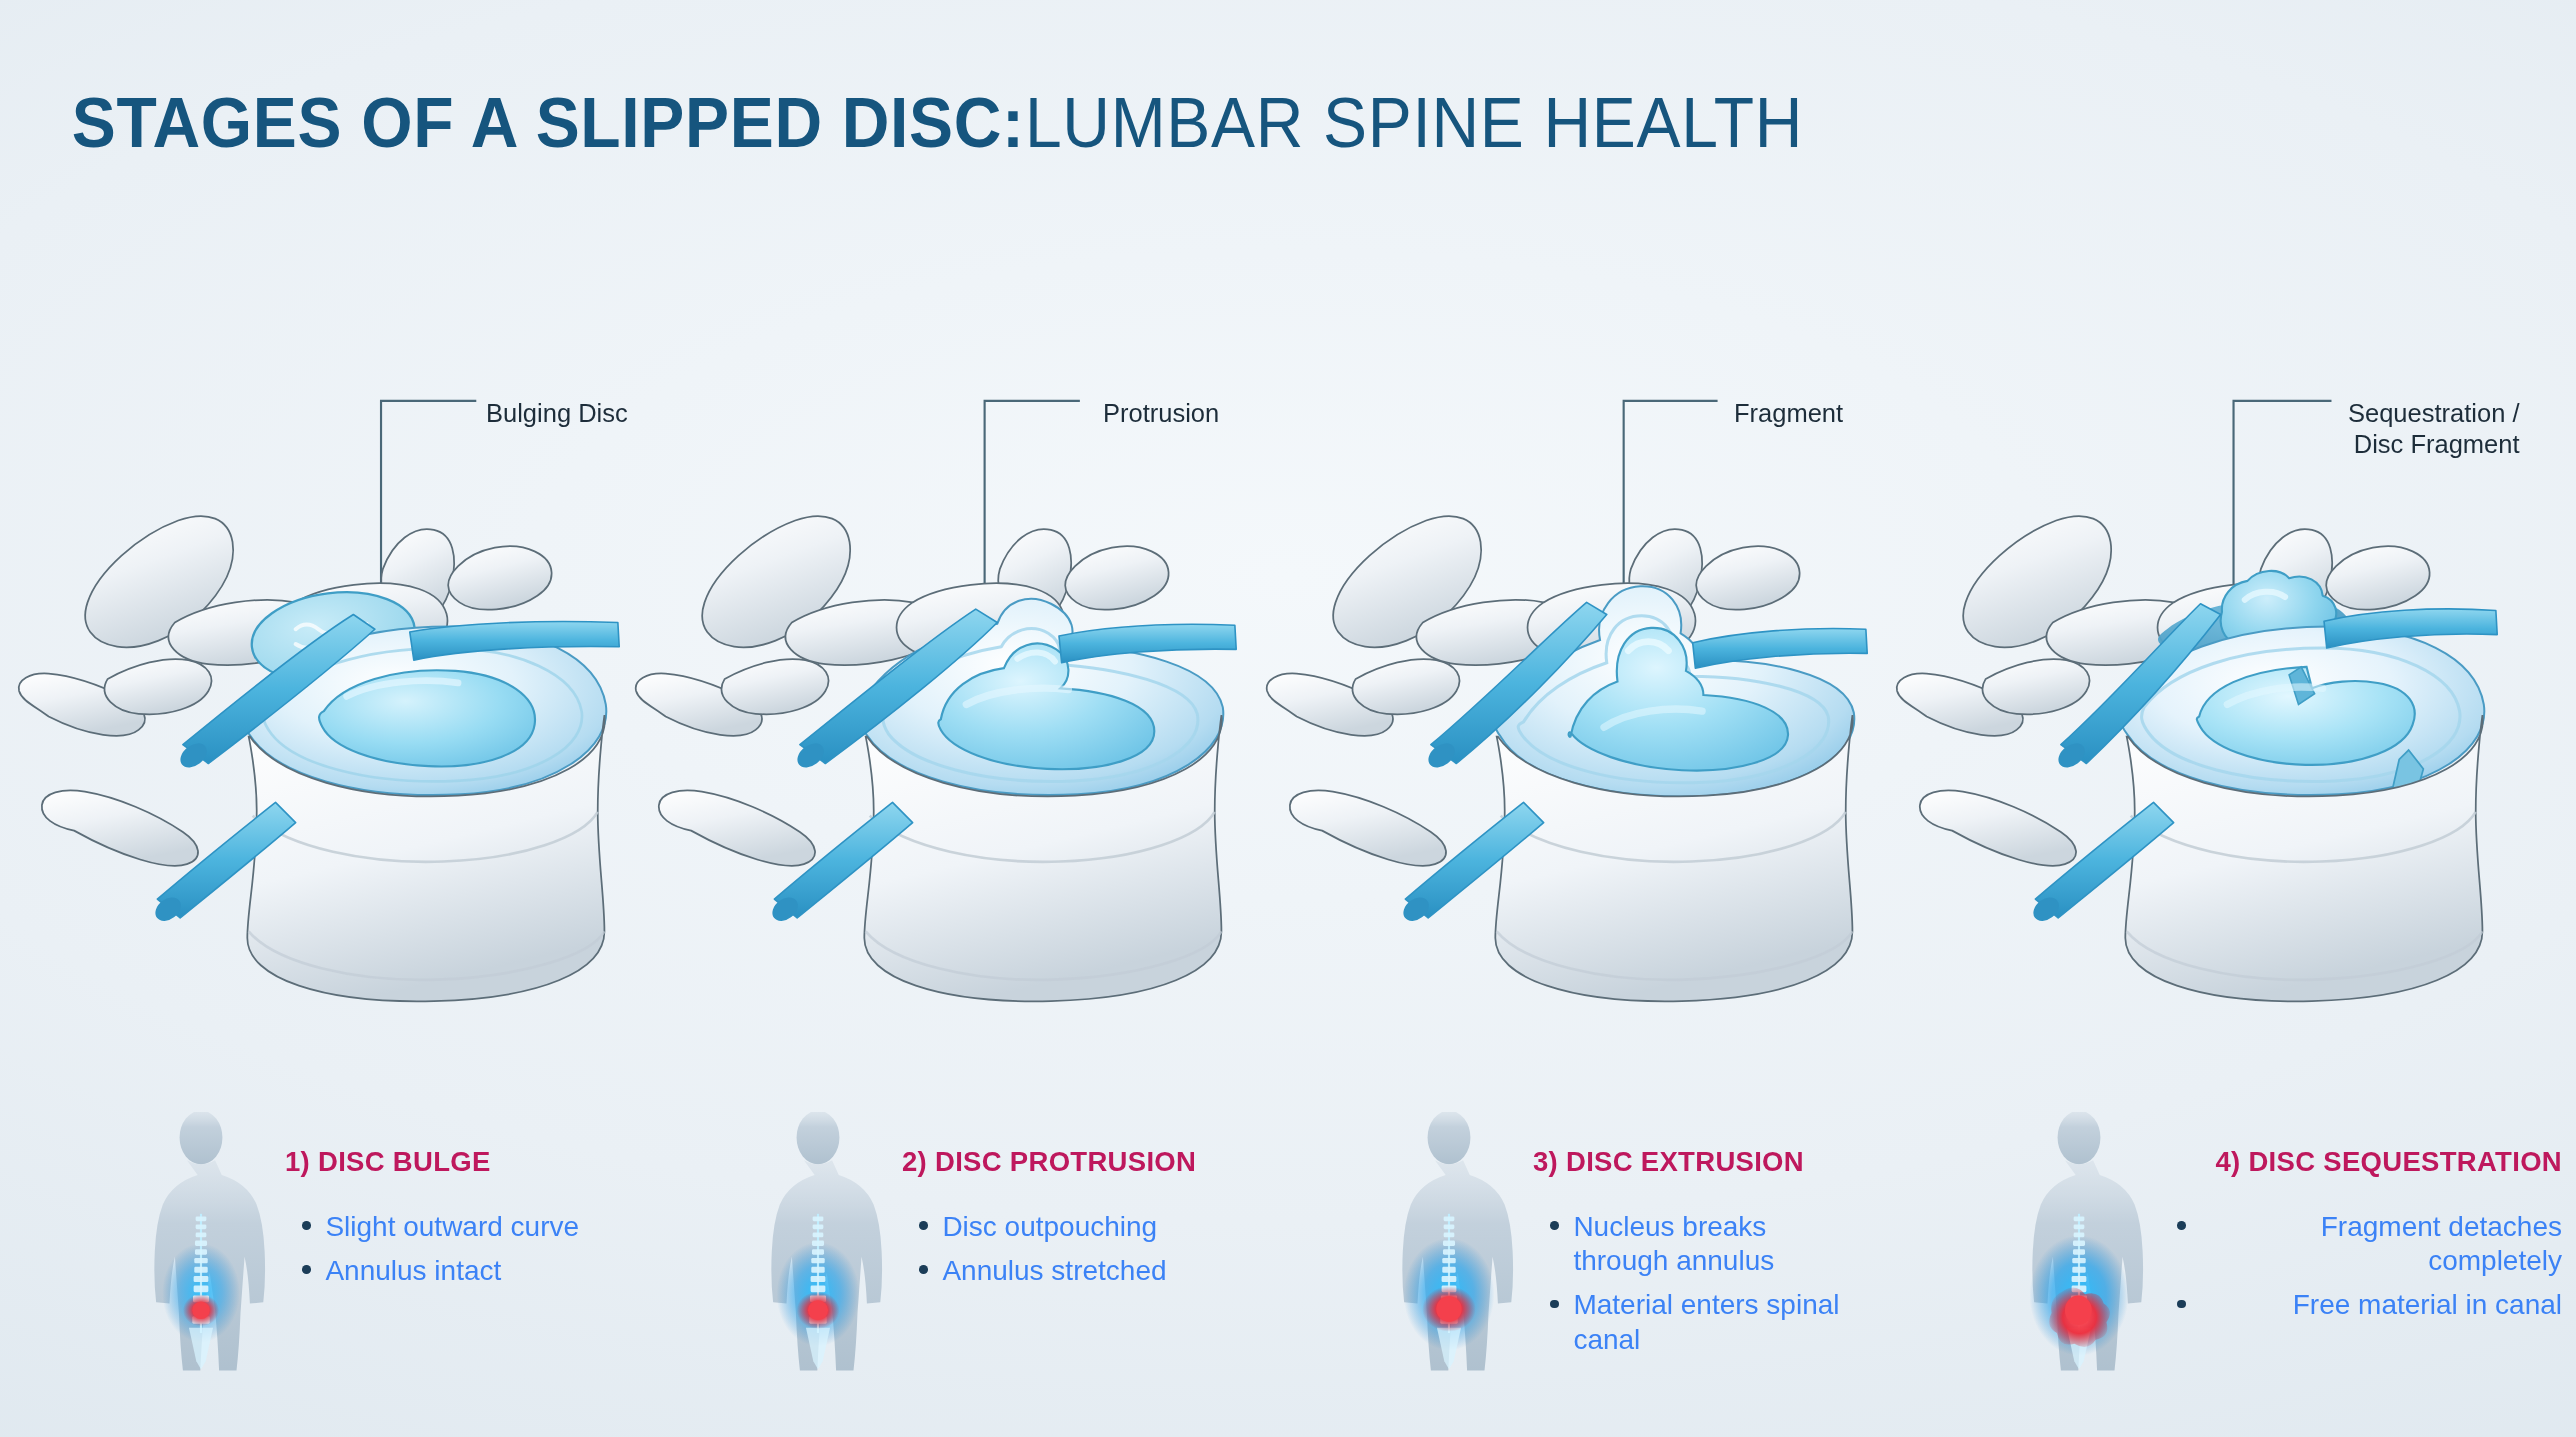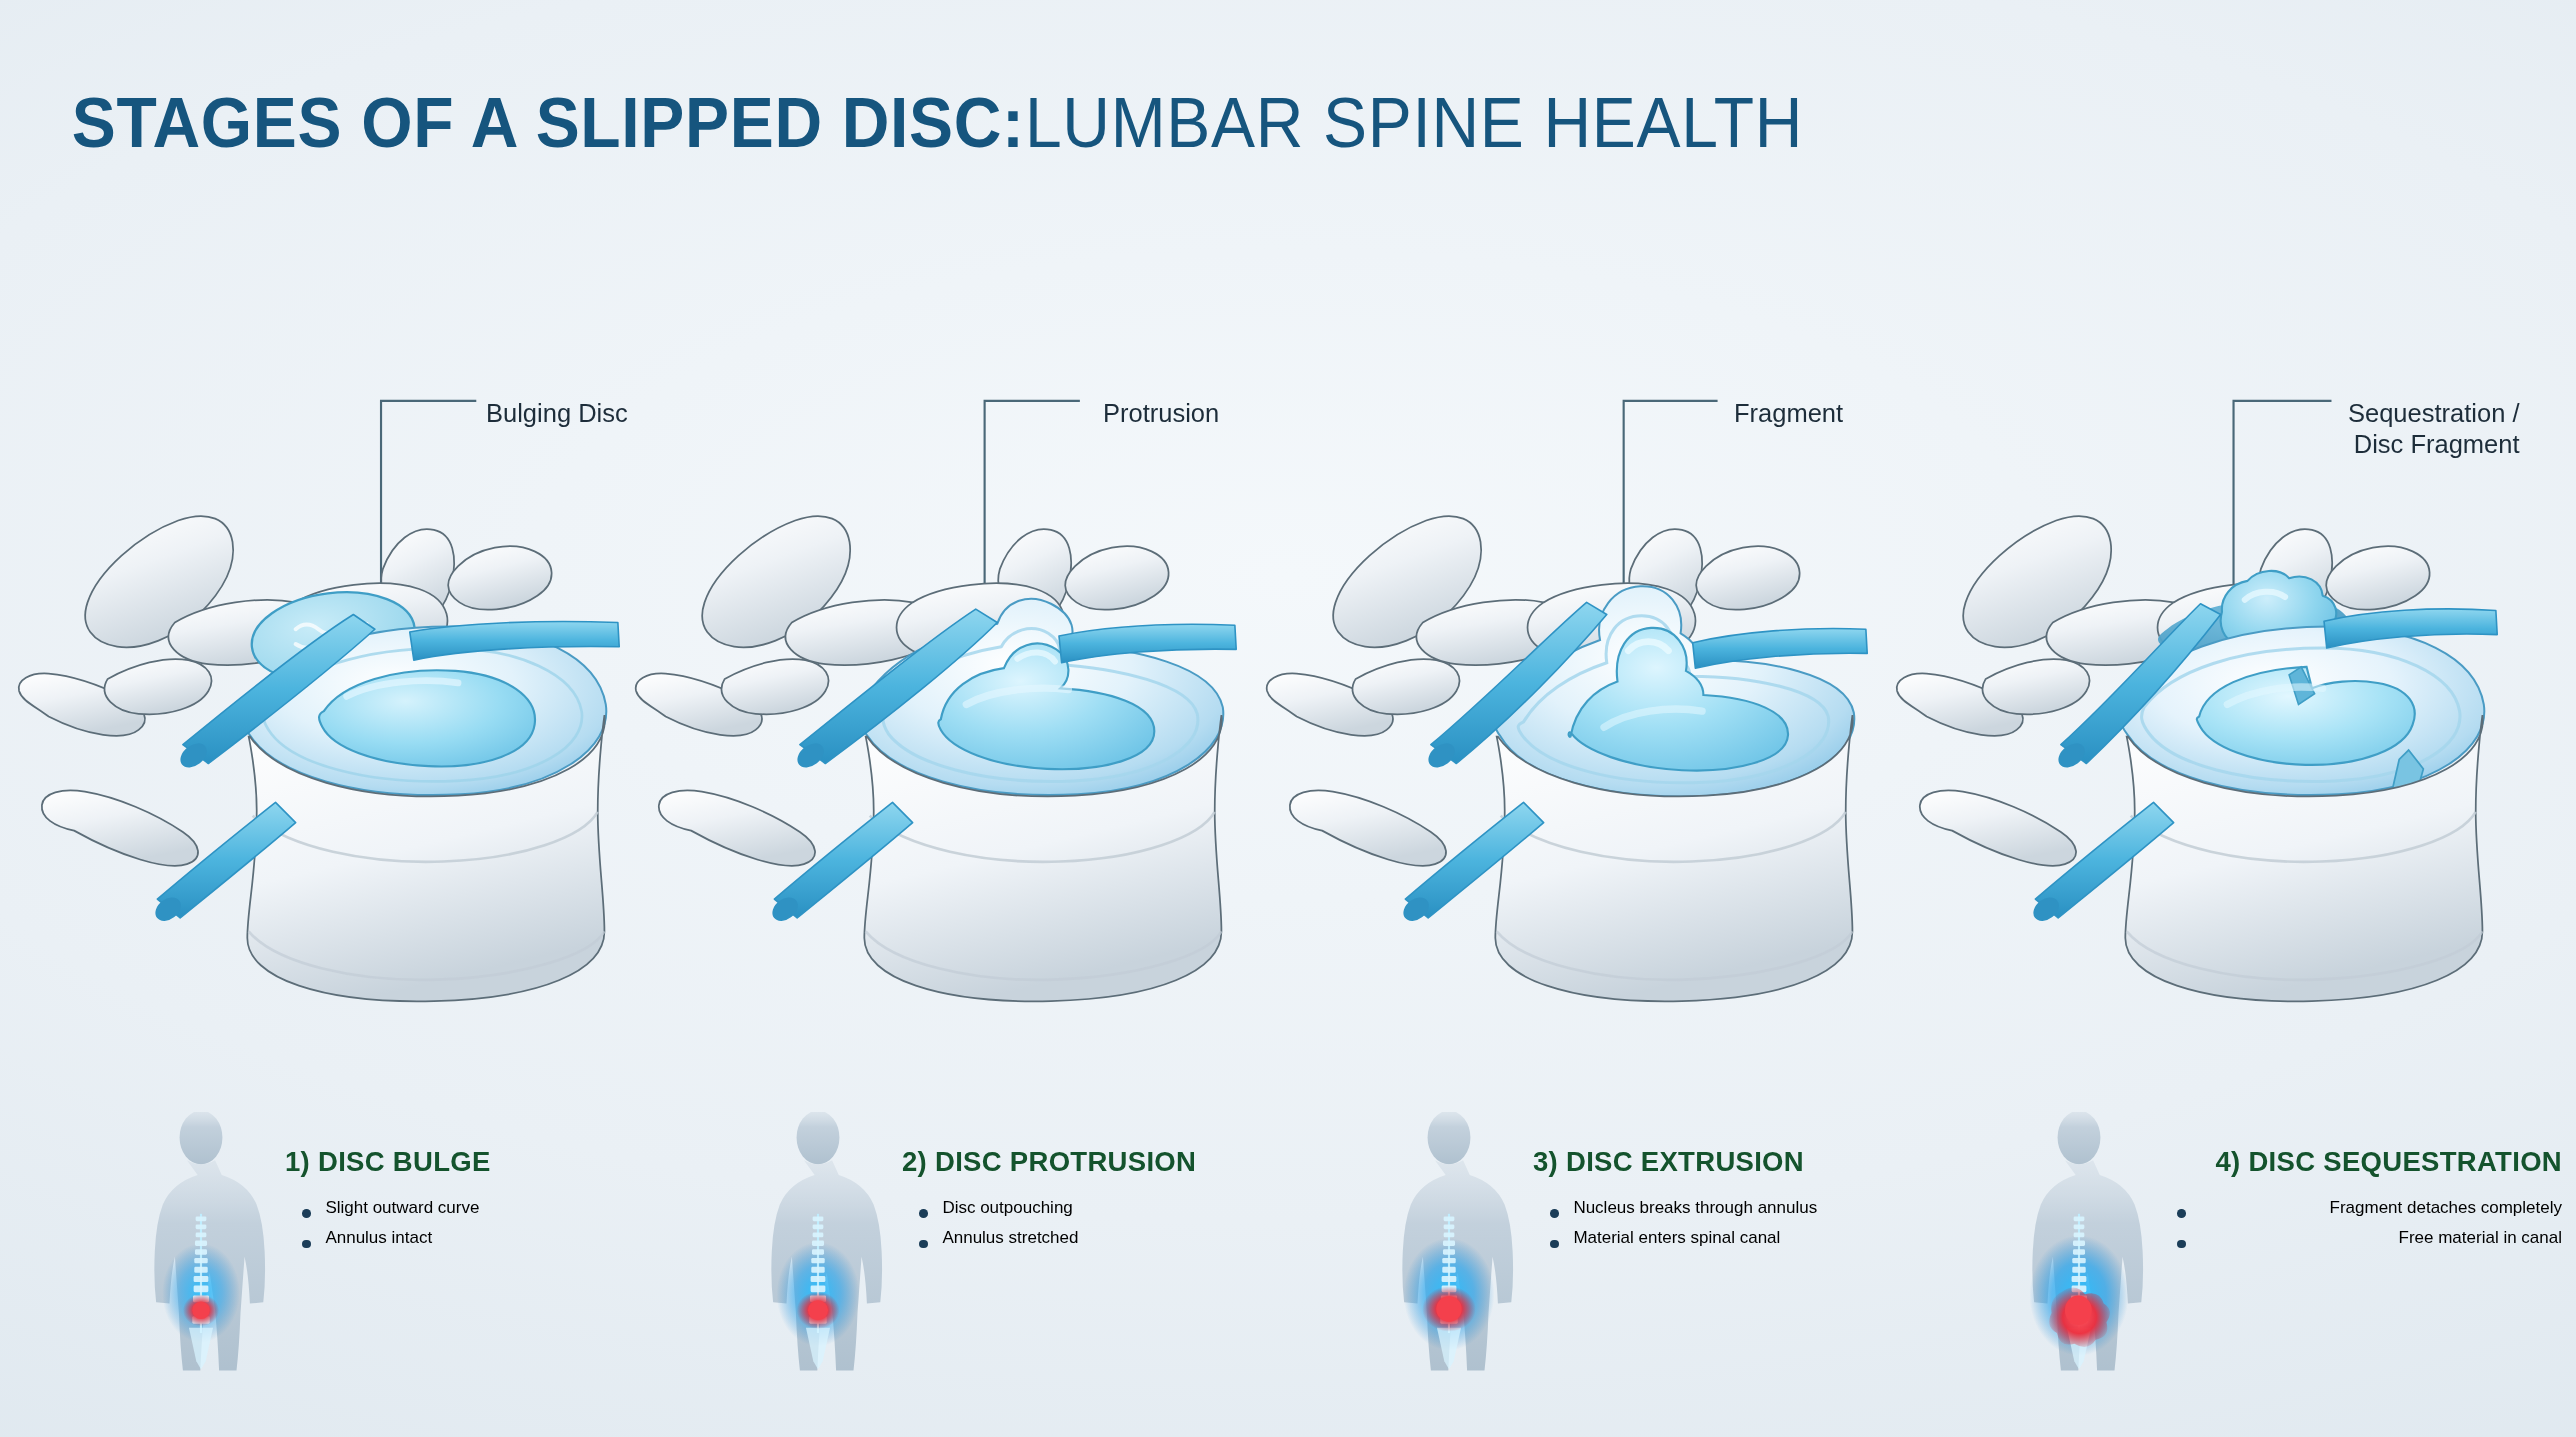--- a/index.html
+++ b/index.html
@@ -58,30 +58,30 @@
   .figure{ position:absolute; bottom:50px; left:117px; width:168px; height:288px; }
   .txtcol{
     position:absolute;
     top:1134px;
     left:285px;
     width:376px;
   }
   .stage-title{
     font-size:27.5px;
     font-weight:bold;
-    color:#14532d;
+    color:#be185d;
     letter-spacing:0.3px;
     white-space:nowrap;
-    margin-bottom:20px;
+    margin-bottom:32px;
   }
   .bullets{ list-style:none; padding-left:17.4px; }
   .bullets li{
     position:relative;
-    font-size:17px;
-    color:#000000;
+    font-size:28px;
+    color:#3b82f6;
     line-height:1.23;
     margin-bottom:9.4px;
     padding-left:23px;
   }
   .bullets li:before{
     content:"";
     position:absolute;
     left:0; top:11.4px;
     width:8.7px; height:8.7px;
     border-radius:50%;

